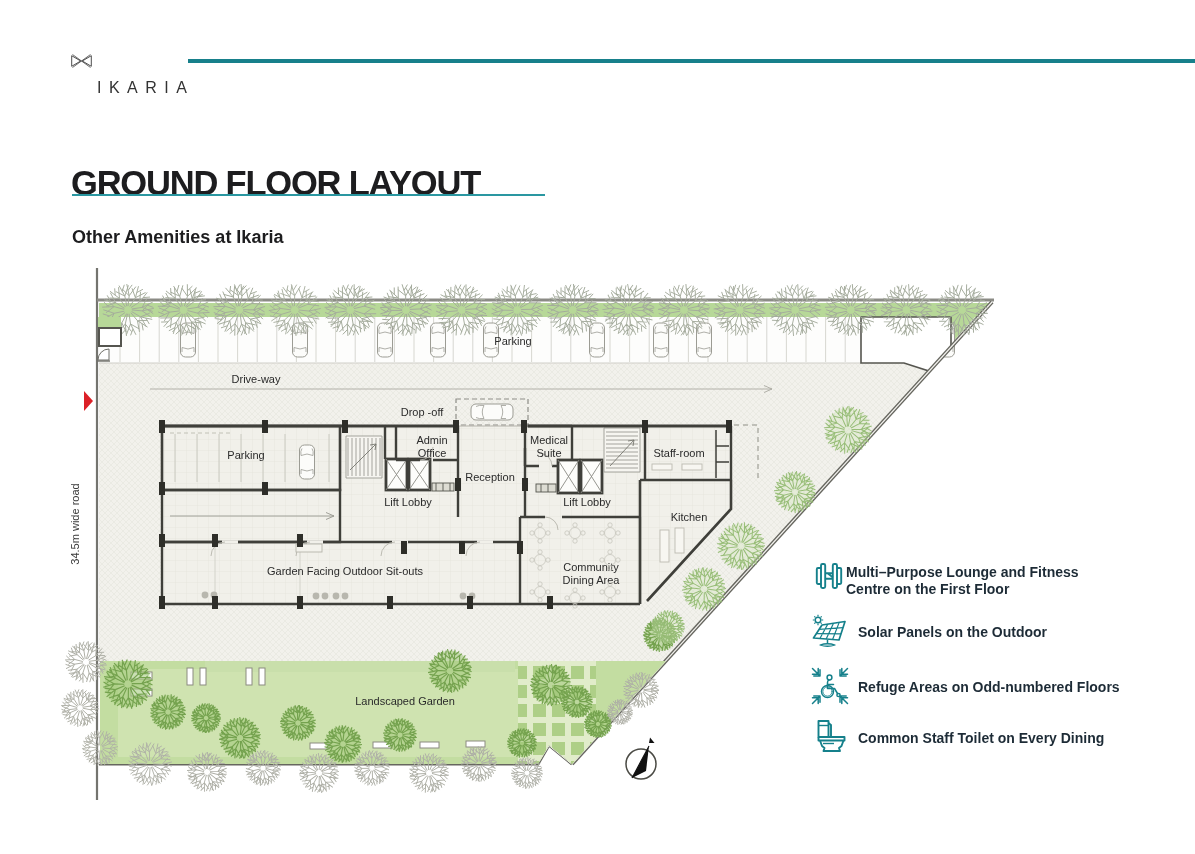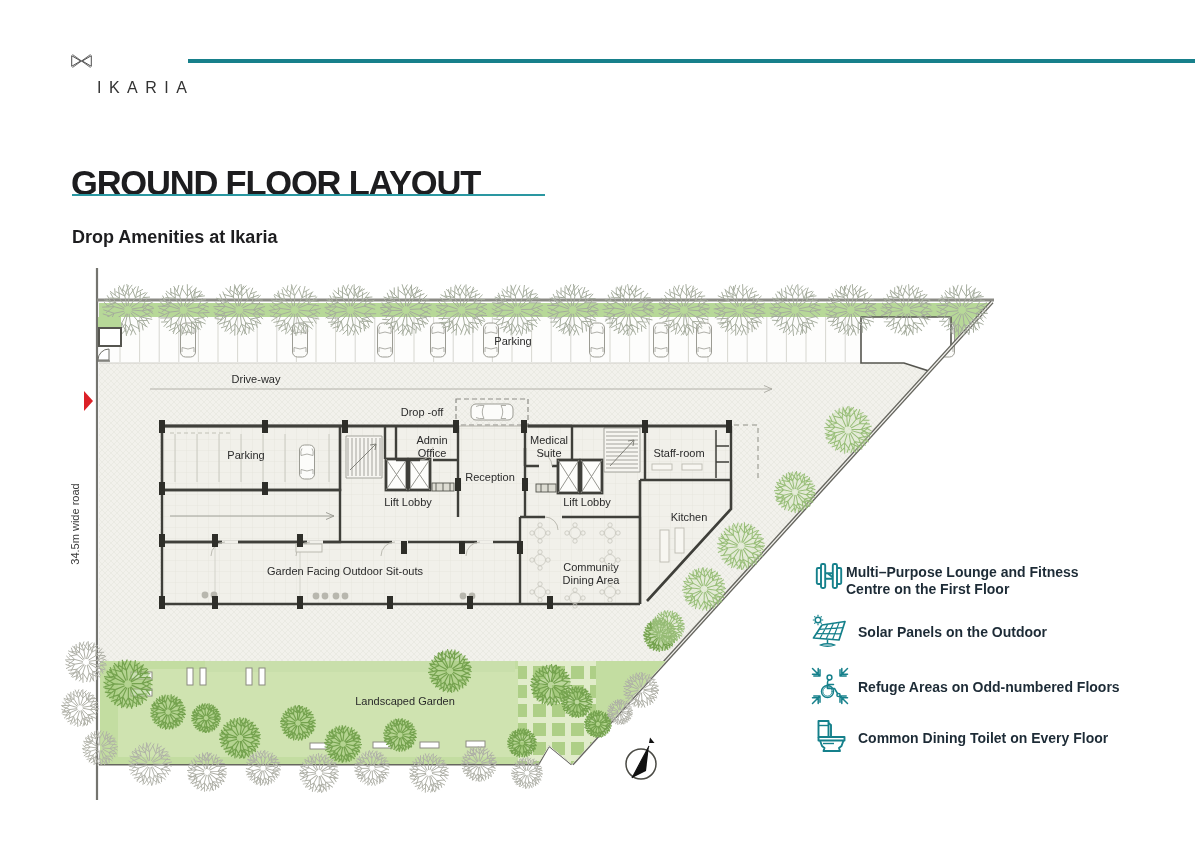--- a/index.html
+++ b/index.html
@@ -17,21 +17,21 @@
 </svg>
 
 <div class="abs" style="left:97px;top:55px;font-size:16px;font-weight:normal;letter-spacing:7.5px;color:#333333;margin-top:24px;">IKARIA</div>
 
 <div class="abs" style="left:188px;top:59px;width:1007px;height:3.5px;background:#17808b;"></div>
 
 <div class="abs" style="left:71px;top:140px;font-size:34.5px;font-weight:bold;letter-spacing:-1.2px;color:#1d1d1f;margin-top:24px;">GROUND FLOOR LAYOUT</div>
 
 <div class="abs" style="left:72px;top:194px;width:473px;height:2px;background:#2a97a1;"></div>
 
-<div class="abs" style="left:72px;top:227px;font-size:18px;font-weight:bold;color:#1d1d1f;">Drop Amenities at Ikaria</div>
+<div class="abs" style="left:72px;top:227px;font-size:18px;font-weight:bold;color:#1d1d1f;">Other Amenities at Ikaria</div>
 
 <svg class="abs" style="left:60px;top:265px;" width="950" height="550" viewBox="60 265 950 550">
 <defs>
 <pattern id="hatch" width="6" height="6" patternUnits="userSpaceOnUse">
   <rect width="6" height="6" fill="#f2f1ec"></rect>
   <path d="M0 0 L6 6 M6 0 L0 6" stroke="#e4e3dd" stroke-width="0.55"></path>
 </pattern>
 <pattern id="tile" width="11" height="11" patternUnits="userSpaceOnUse">
   <rect width="11" height="11" fill="#f1f0ea"></rect>
   <path d="M11 0 L11 11 M0 11 L11 11" stroke="#e4e3db" stroke-width="0.7"></path>
@@ -658,14 +658,14 @@
       <g stroke="#15808b" stroke-width="1.9" fill="none" stroke-linejoin="round">
 <path d="M4.5 4 L14.5 4 L14.5 20 L4.5 20 Z"></path>
 <path d="M5 8.5 L14 8.5" stroke-width="1.4"></path>
 <path d="M14.5 6 L17 8 L17 19.5"></path>
 <path d="M14.5 20 L30.5 20 L30.5 23.5 L4.5 23.5 L4.5 20"></path>
 <path d="M6 23.5 L8 29 L10.5 31 L9.5 34 L26 34 L25 31 L27.5 29 L29.5 23.5"></path>
 <path d="M9 26.5 L20 26.5" stroke-width="1.4"></path>
 </g>
     </svg>
 
-  <div class="abs" style="left:50px;top:175px;">Common Dining Toilet on Every Floor</div>
+  <div class="abs" style="left:50px;top:175px;">Common Staff Toilet on Every Dining</div>
 </div>
 
 </body></html>

